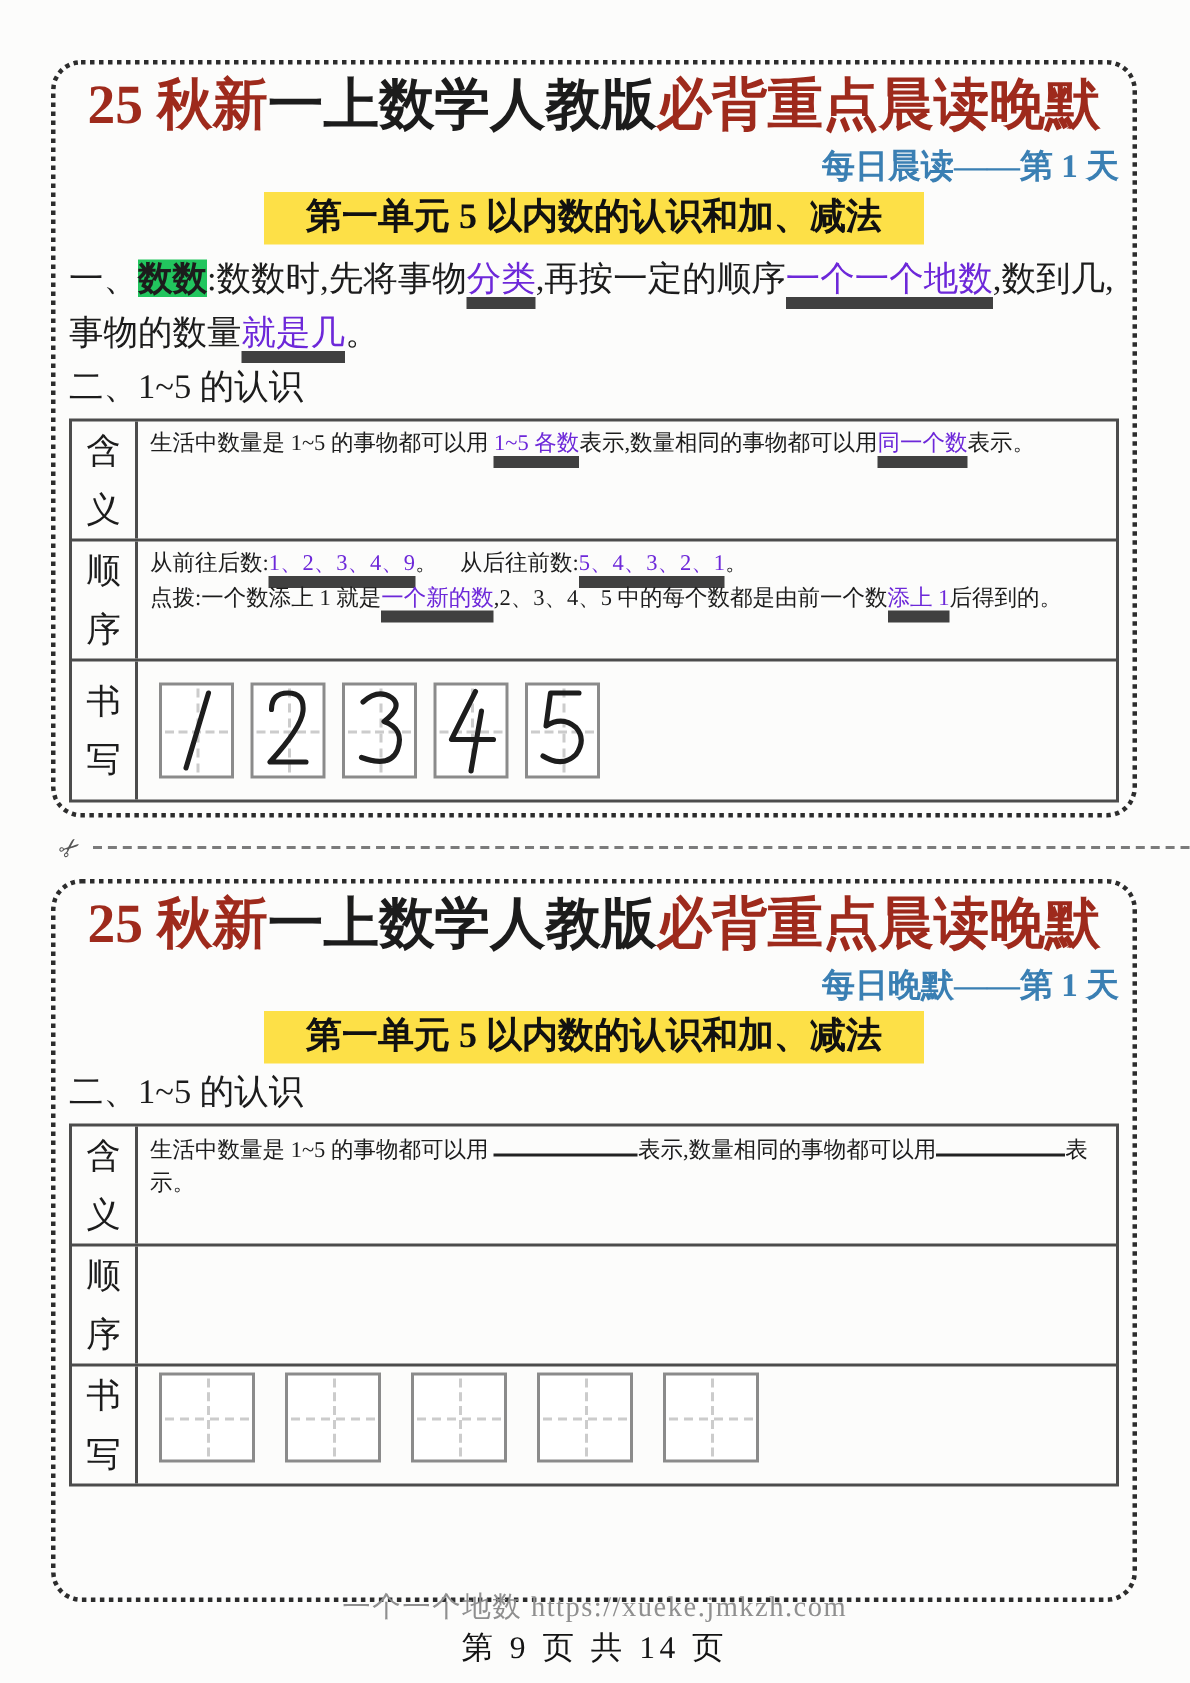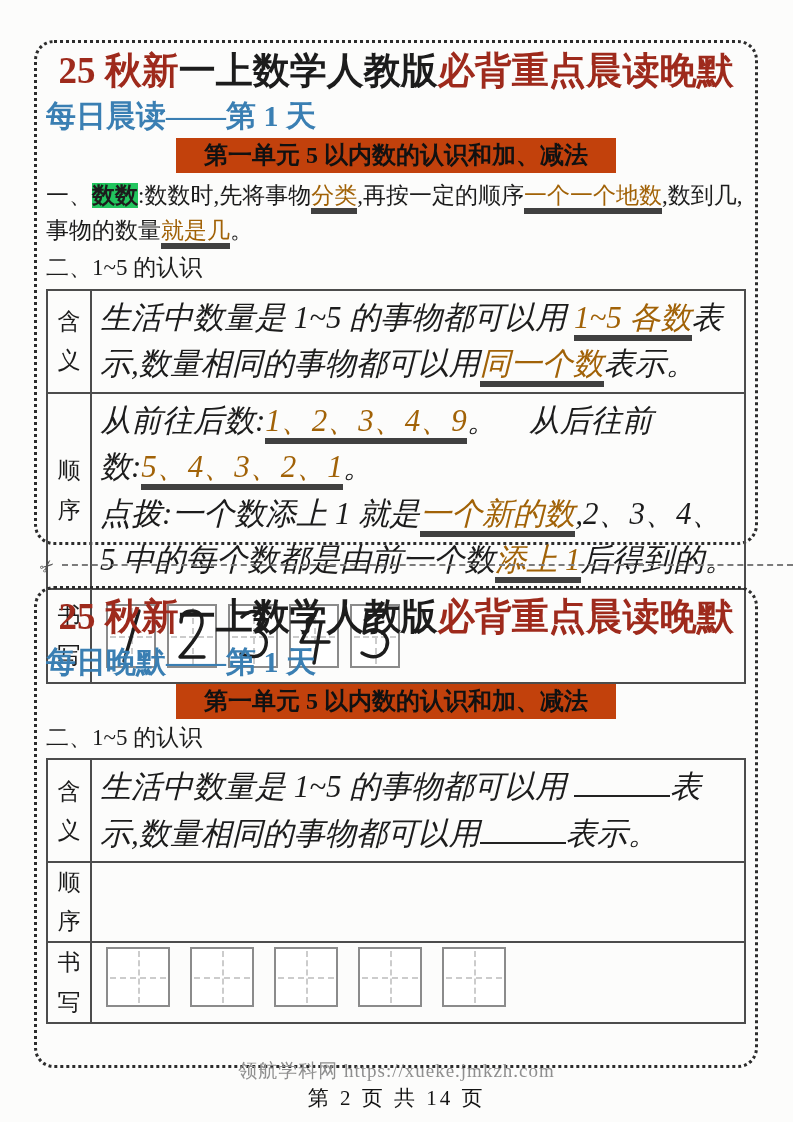--- a/index.html
+++ b/index.html
@@ -10,35 +10,35 @@
   }
   .card{
     position:absolute;left:34px;width:724px;box-sizing:border-box;
     border:3px dotted #2c2c2c;border-radius:20px;
     padding:3px 9px 0 9px;background:transparent;
   }
   #card1{top:40px;height:505px;}
   #card2{top:586px;height:482px;}
   .title{text-align:center;font-size:37px;font-weight:900;line-height:1.34;white-space:nowrap;}
   .title .red{color:#9e2a1c;}
-  .subtitle{text-align:left;font-size:30px;font-weight:bold;color:#3a7fb3;line-height:1.2;margin-top:2px;}
+  .subtitle{text-align:right;font-size:22px;font-weight:bold;color:#3a7fb3;line-height:1.2;margin-top:2px;}
   .unitwrap{text-align:center;margin-top:4px;}
-  .unit{display:inline-block;background:#c2410c;color:#111;font-size:24px;font-weight:bold;padding:2px 28px;line-height:1.3;}
+  .unit{display:inline-block;background:#fde047;color:#111;font-size:24px;font-weight:bold;padding:2px 28px;line-height:1.3;}
   .para{font-size:23px;line-height:1.55;margin-top:5px;}
   .h2{font-size:23px;line-height:1.5;margin-top:2px;}
   .tbl{border:2px solid #4c4c4c;margin-top:3px;}
   .trow{display:flex;border-top:2px solid #4c4c4c;}
   .trow:first-child{border-top:none;}
   .rlabel{
     width:42px;border-right:2px solid #4c4c4c;flex:0 0 auto;
     display:flex;align-items:center;justify-content:center;
   }
   .rlabel span{width:1em;font-size:23px;line-height:1.7;word-break:break-all;text-align:center;display:block;}
-  .rcontent{flex:1;padding:4px 8px;font-size:31px;line-height:1.5;font-style:italic;}
-  .ru{color:#a16207;border-bottom:6px solid #404040;}
+  .rcontent{flex:1;padding:4px 8px;font-size:15px;line-height:1.5;}
+  .ru{color:#6d28d9;border-bottom:8px solid #404040;}
   .hl{background:#22c55e;font-weight:bold;}
   .blank{display:inline-block;border-bottom:2px solid #222;height:0.95em;vertical-align:baseline;}
   .wrow1{display:flex;gap:11px;padding:14px 2px 14px 14px;}
   .wrow2{display:flex;gap:20px;padding:4px 2px 4px 14px;}
   .wbox{position:relative;border:2px solid #8b8b8b;background:#fff;box-sizing:content-box;}
   .wrow1 .wbox{width:46px;height:60px;}
   .wrow2 .wbox{width:60px;height:56px;}
   .wv{position:absolute;left:50%;top:2px;bottom:2px;border-left:2px dashed #cccccc;}
   .wh{position:absolute;top:50%;left:2px;right:2px;border-top:2px dashed #cccccc;}
   .dsvg{position:absolute;left:0;top:0;width:100%;height:100%;}
@@ -175,14 +175,14 @@
           <div class="wbox">
             <div class="wv"></div>
             <div class="wh"></div>
           </div>
         </div>
     </div>
   </div>
 
 </div>
 
-<div class="watermark">领航学科网 https://xueke.jmkzh.com</div>
-<div class="pagenum">第 2 页 共 14 页</div>
+<div class="watermark">一个一个地数 https://xueke.jmkzh.com</div>
+<div class="pagenum">第 9 页 共 14 页</div>
 
 </body></html>

